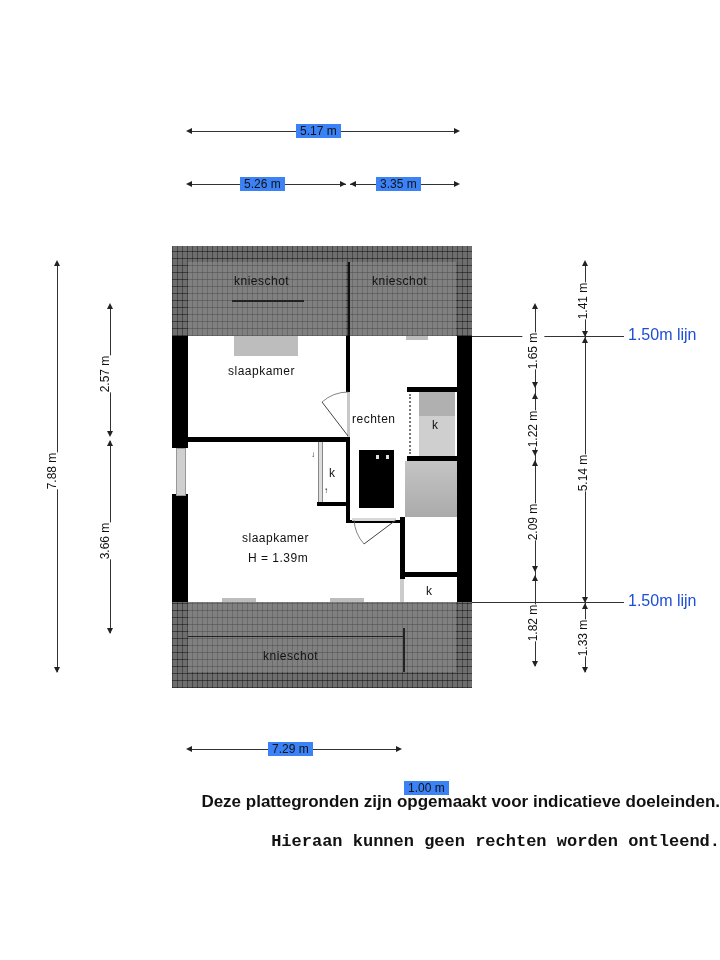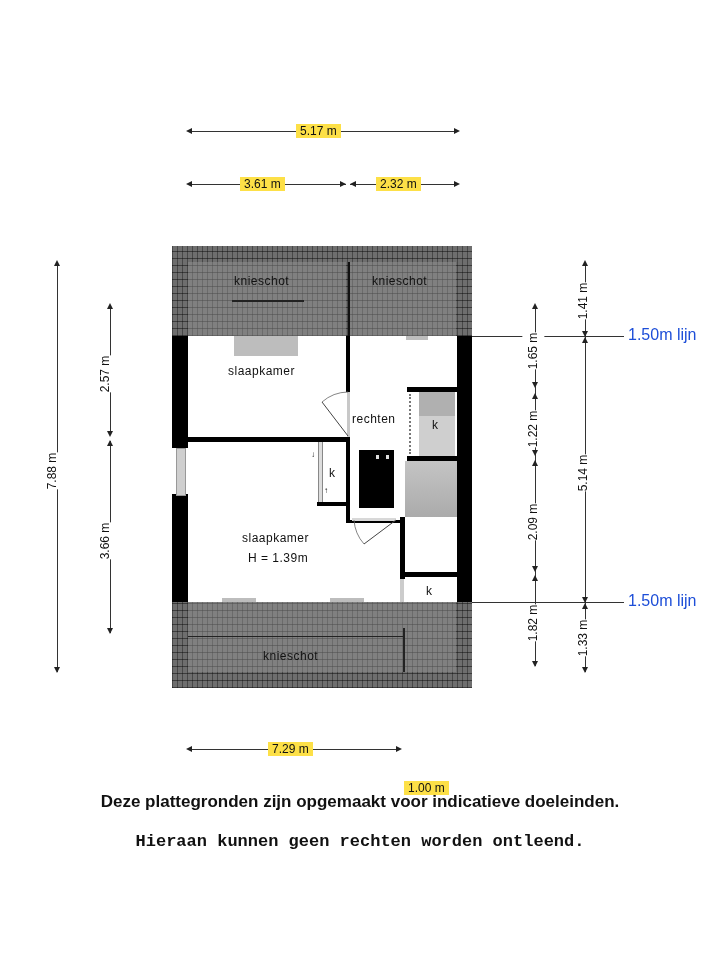--- a/index.html
+++ b/index.html
@@ -1,62 +1,62 @@
 <!DOCTYPE html>
 <html><head>
 <meta charset="utf-8">
 <style>
   html, body { margin:0; padding:0; background:#ffffff; }
   body { width:720px; height:960px; position:relative; overflow:hidden; font-family:"Liberation Sans", sans-serif; color:#111; }
   .abs { position:absolute; }
   .hline { position:absolute; height:1px; background:#333; }
   .vline { position:absolute; width:1px; background:#333; }
-  .dimtxt { position:absolute; font-size:12px; color:#111; background:#fde047; padding:0 4px; white-space:nowrap; line-height:14px; }
+  .dimtxt { position:absolute; font-size:12px; color:#111; background:#3b82f6; padding:0 4px; white-space:nowrap; line-height:14px; }
   .vtxt { position:absolute; font-size:12px; color:#111; background:#fff; padding:4px 0; white-space:nowrap; line-height:14px; transform:rotate(-90deg); transform-origin:center center; }
   .arrow-l, .arrow-r, .arrow-u, .arrow-d { position:absolute; width:0; height:0; }
   .arrow-l { border-top:3px solid transparent; border-bottom:3px solid transparent; border-right:6px solid #222; }
   .arrow-r { border-top:3px solid transparent; border-bottom:3px solid transparent; border-left:6px solid #222; }
   .arrow-u { border-left:3px solid transparent; border-right:3px solid transparent; border-bottom:6px solid #222; }
   .arrow-d { border-left:3px solid transparent; border-right:3px solid transparent; border-top:6px solid #222; }
   .roof {
     position:absolute;
     background-color:#6e6e6e;
     background-image:
       repeating-linear-gradient(0deg, rgba(0,0,0,0.45) 0px, rgba(0,0,0,0.45) 1px, transparent 1px, transparent 7px),
       repeating-linear-gradient(90deg, rgba(0,0,0,0.35) 0px, rgba(0,0,0,0.35) 1px, transparent 1px, transparent 5px);
   }
   .roof-inner { position:absolute; background-color:rgba(150,150,150,0.45); }
   .wall { position:absolute; background:#000; }
   .room { position:absolute; background:#fff; }
   .label { position:absolute; font-size:12px; color:#111; white-space:nowrap; letter-spacing:0.5px; }
   .greyblock { position:absolute; background:#bdbdbd; }
   .window { position:absolute; background:#cfcfcf; border:1px solid #999; }
-  .disclaimer { position:absolute; left:0; width:720px; text-align:center; font-weight:bold; font-size:17px; line-height:22px; color:#111; }
+  .disclaimer { position:absolute; left:0; width:720px; text-align:right; font-weight:bold; font-size:17px; line-height:22px; color:#111; }
   .lijn-label { position:absolute; font-size:16px; color:#1d4ed8; white-space:nowrap; }
 </style>
 </head>
 <body>
 
 <div>
   <div class="hline" style="left:188px; top:131px; width:270px;"></div>
   <div class="arrow-l" style="left:186px; top:128px;"></div>
   <div class="arrow-r" style="left:454px; top:128px;"></div>
   <div class="dimtxt" style="left:296px; top:124px;">5.17 m</div>
 </div>
 <div>
   <div class="hline" style="left:188px; top:184px; width:158px;"></div>
   <div class="arrow-l" style="left:186px; top:181px;"></div>
   <div class="arrow-r" style="left:340px; top:181px;"></div>
-  <div class="dimtxt" style="left:240px; top:177px;">3.61 m</div>
+  <div class="dimtxt" style="left:240px; top:177px;">5.26 m</div>
 </div>
 <div>
   <div class="hline" style="left:350px; top:184px; width:108px;"></div>
   <div class="arrow-l" style="left:350px; top:181px;"></div>
   <div class="arrow-r" style="left:454px; top:181px;"></div>
-  <div class="dimtxt" style="left:376px; top:177px;">2.32 m</div>
+  <div class="dimtxt" style="left:376px; top:177px;">3.35 m</div>
 </div>
 
 <div>
   <div class="vline" style="left:57px; top:262px; height:410px;"></div>
   <div class="arrow-u" style="left:54px; top:260px;"></div>
   <div class="arrow-d" style="left:54px; top:667px;"></div>
   <div class="vtxt" style="left:34px; top:460px;">7.88 m</div>
 </div>
 <div>
   <div class="vline" style="left:110px; top:305px; height:130px;"></div>

